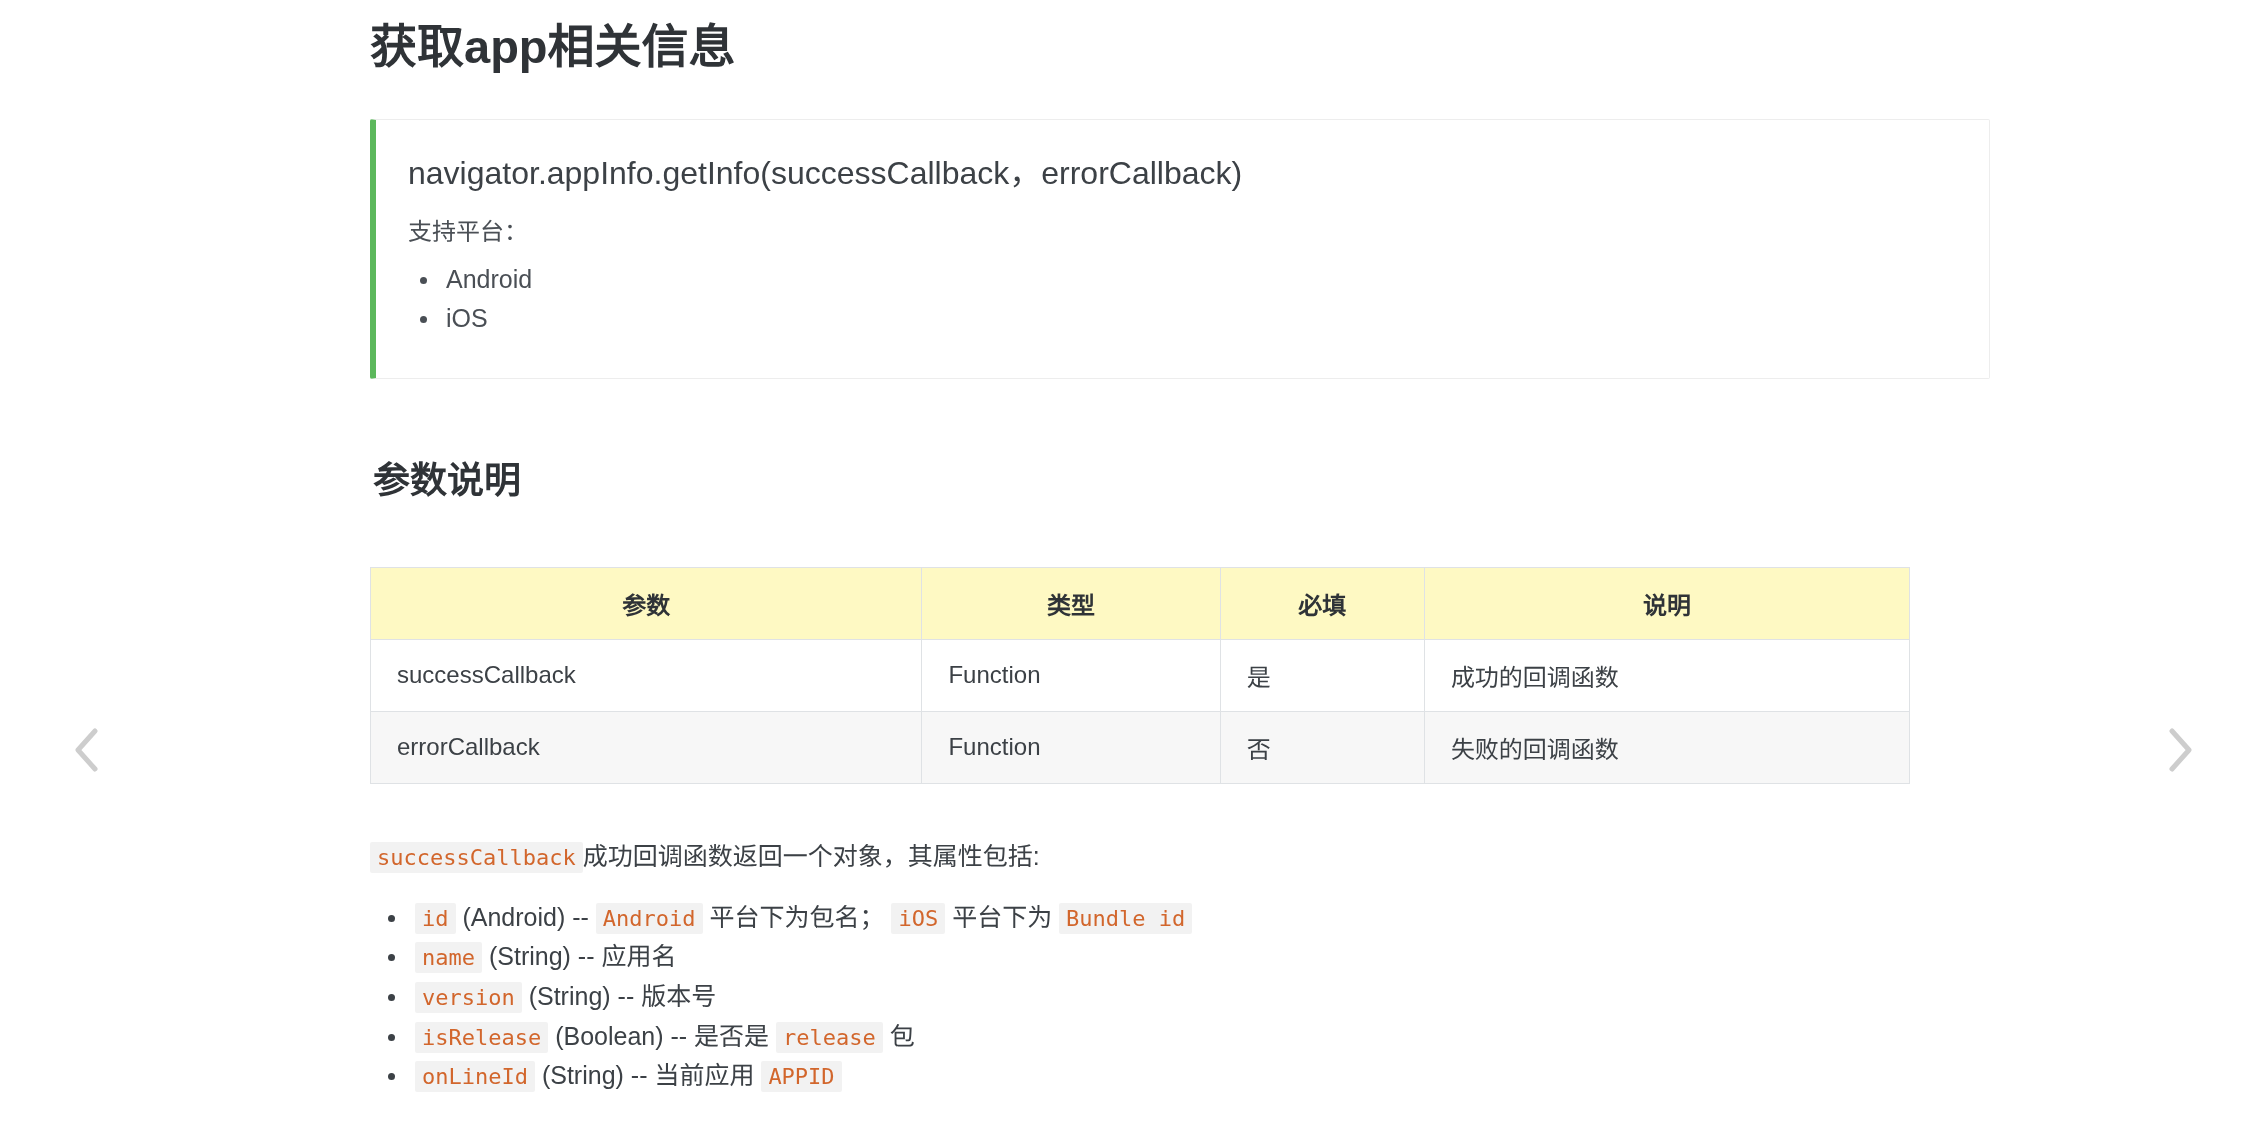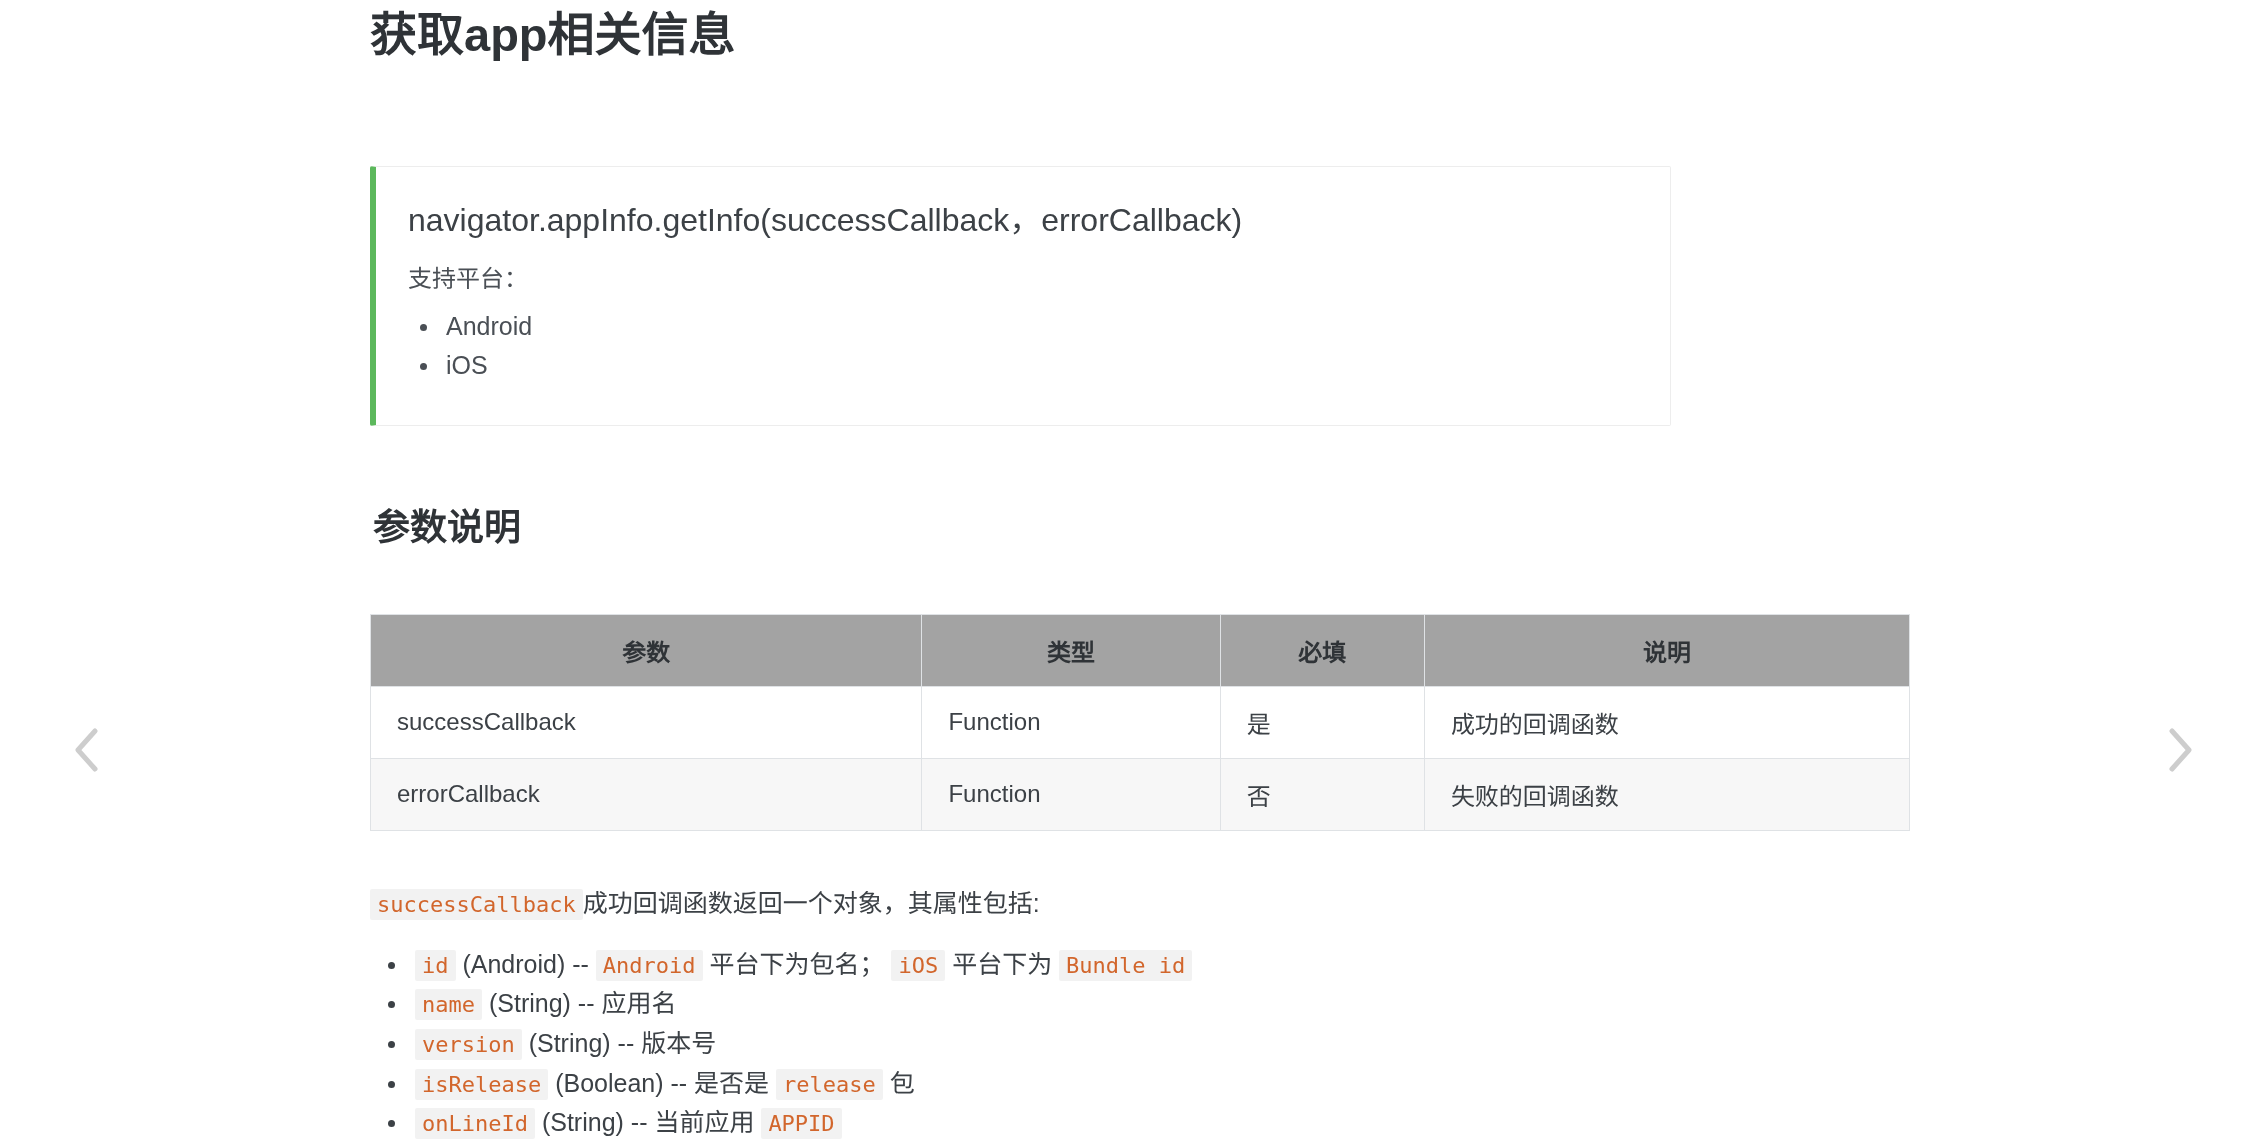--- a/index.html
+++ b/index.html
@@ -36,42 +36,42 @@
     justify-content: center;
   }
   .nav-arrow svg { display: block; }
   .nav-prev { left: 58px; }
   .nav-next { left: 2152px; }
 
   
   .content {
     position: absolute;
     left: 370px;
-    top: 4px;
+    top: 16px;
     width: 1540px;
   }
 
   h1.doc-title {
     font-size: 47px;
     line-height: 1.25;
     font-weight: bold;
     color: #2f3337;
     margin: 0;
     padding-top: 2px;
     letter-spacing: 0px;
   }
 
   
   .callout {
-    margin-top: 101px;
+    margin-top: 42px;
     border: 1px solid #ededed;
     border-left: 6px solid #5cb85c;
     background: #ffffff;
     box-sizing: border-box;
-    width: 1301px;
+    width: 1620px;
     height: 260px;
     padding: 33px 0 0 32px;
     border-radius: 2px;
   }
   .callout-signature {
     font-size: 32px;
     line-height: 1.3;
     color: #3c4146;
     font-weight: 400;
     white-space: nowrap;
@@ -123,21 +123,21 @@
     table-layout: fixed;
     font-size: 24px;
   }
   table.params-table th,
   table.params-table td {
     border: 1px solid #dfe2e5;
     height: 72px;
     box-sizing: border-box;
   }
   table.params-table thead th {
-    background: #a3a3a3;
+    background: #fef9c3;
     font-weight: bold;
     color: #2f3337;
     text-align: center;
     font-size: 24px;
   }
   table.params-table tbody td {
     padding-left: 26px;
     color: #3c4146;
     text-align: left;
     font-weight: 400;

